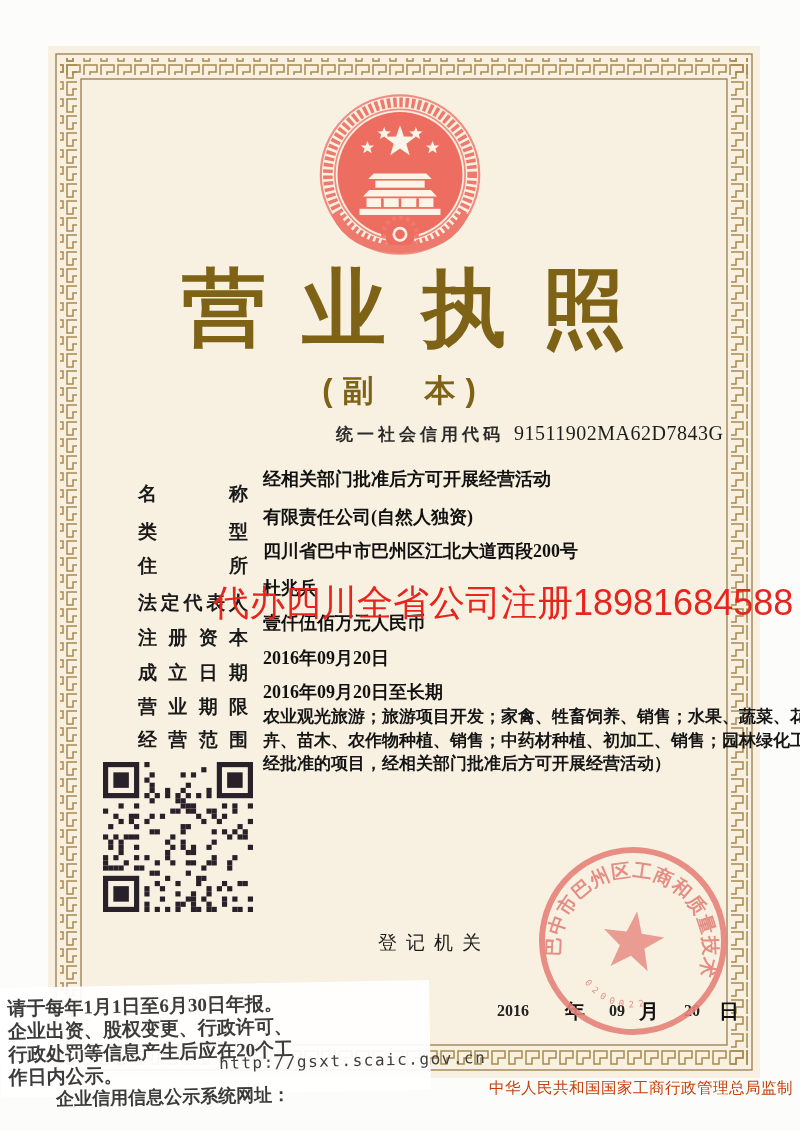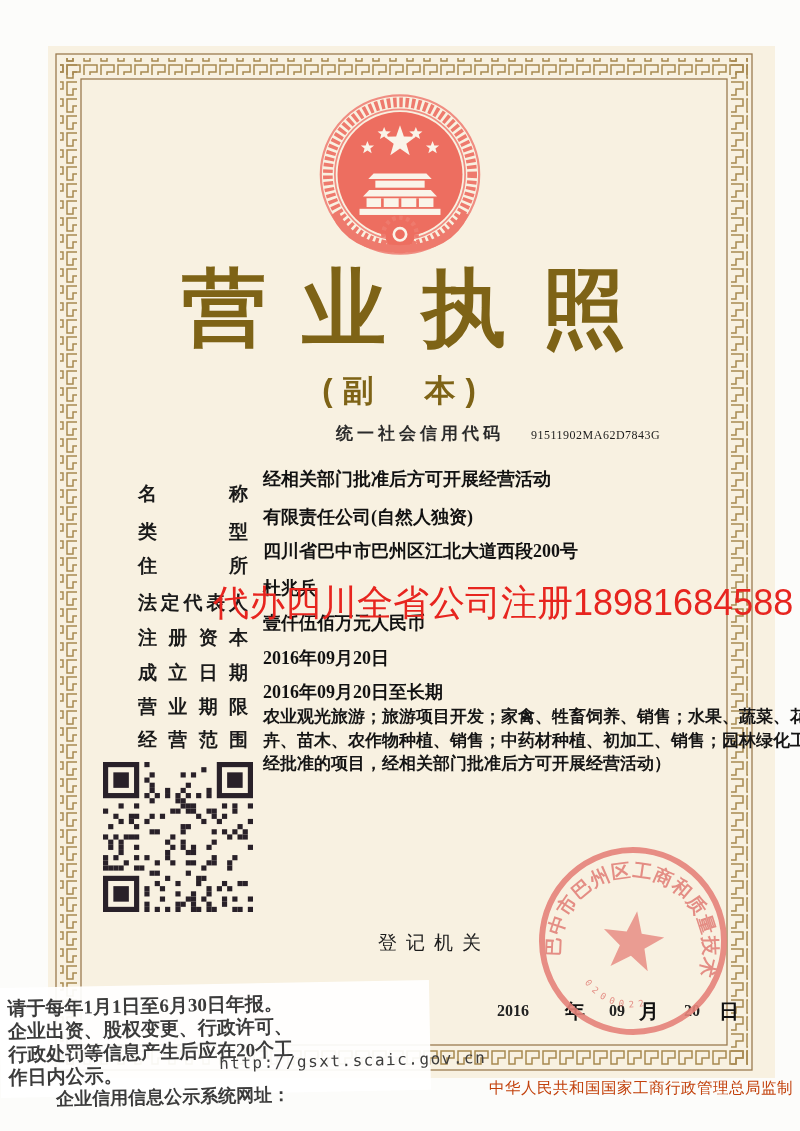--- a/index.html
+++ b/index.html
@@ -4,21 +4,21 @@
 <style>
   html,body{margin:0;padding:0;}
   body{
     width:800px;height:1131px;position:relative;overflow:hidden;
     background:#fcfcfa;
     font-family:"Liberation Serif","DejaVu Serif",serif;
   }
   
   .page{
     position:absolute;left:48px;top:46px;width:712px;height:1032px;
-    background:#f8f1e1;z-index:1;padding-left:15px;
+    background:#f8f1e1;z-index:1;
   }
   .border-svg{position:absolute;left:0;top:0;z-index:0;}
   
   .emblem{position:absolute;left:264px;top:44px;width:176px;height:176px;opacity:.93;}
   
   .title{
     position:absolute;left:0;top:216px;width:712px;text-align:center;
     font-size:84px;line-height:1.1;font-weight:bold;color:#7e6316;
     letter-spacing:36px;padding-left:36px;box-sizing:border-box;
     font-family:"Liberation Sans","DejaVu Sans",sans-serif;
@@ -26,21 +26,21 @@
   .subtitle{
     position:absolute;left:0;top:324px;width:712px;text-align:center;
     font-size:31px;font-weight:bold;color:#7e6316;letter-spacing:10px;
     font-family:"Liberation Sans","DejaVu Sans",sans-serif;
   }
   .credit-row{position:absolute;left:288px;top:376px;white-space:nowrap;}
   .credit-label{
     font-size:17px;font-weight:bold;color:#2b2b2b;letter-spacing:4px;
     font-family:"Liberation Sans","DejaVu Sans",sans-serif;
   }
-  .credit-code{font-size:12px;color:#1c1c1c;letter-spacing:.5px;margin-left:23px;}
+  .credit-code{font-size:20px;color:#1c1c1c;letter-spacing:.5px;margin-left:6px;}
   
   .field-row{position:absolute;left:90px;width:610px;}
   .field-label{
     position:absolute;left:0;top:14px;width:110px;
     font-size:19px;font-weight:bold;color:#1a1a1a;
     text-align:justify;text-align-last:justify;
     font-family:"Liberation Sans","DejaVu Sans",sans-serif;
   }
   .field-label.tall{top:22px;}
   .field-value{

